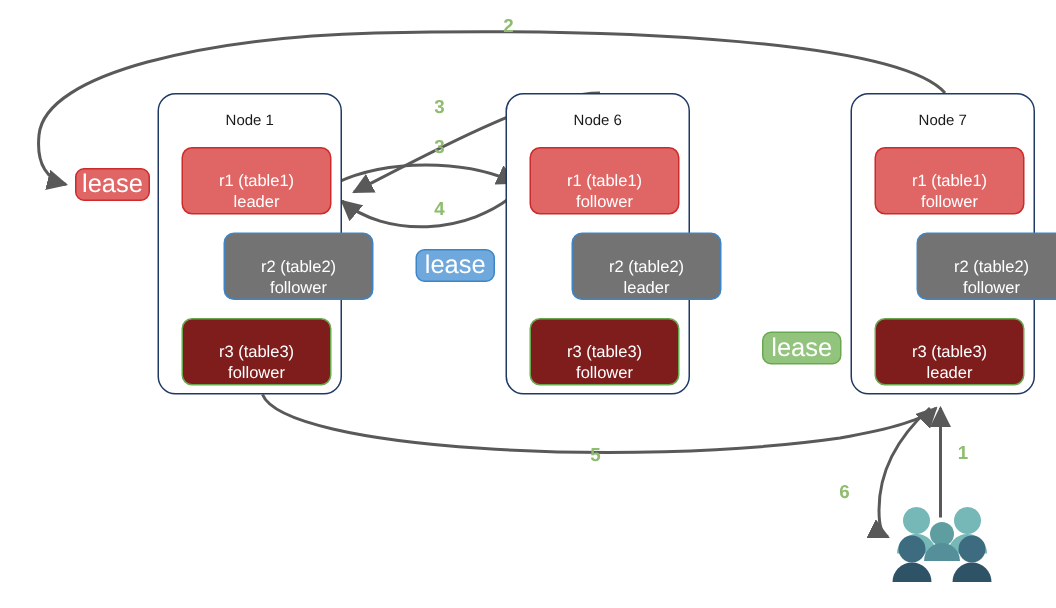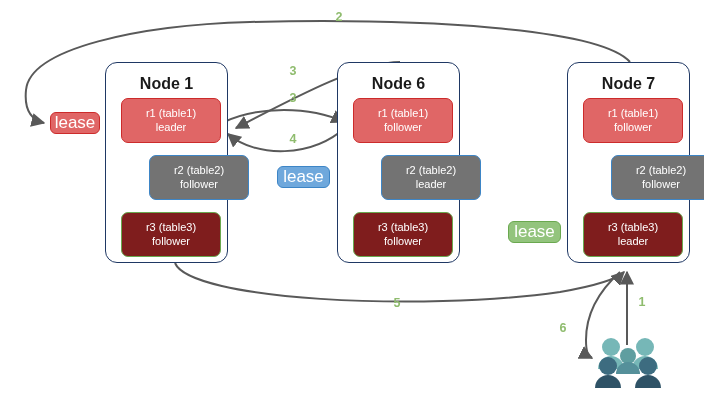--- a/index.html
+++ b/index.html
@@ -4,23 +4,23 @@
 <style>
   html,body{margin:0;padding:0;background:#ffffff;}
   body{width:704px;height:405px;position:relative;overflow:hidden;
        font-family:"Liberation Sans","DejaVu Sans",sans-serif;}
   #stage{position:absolute;left:0;top:0;width:704px;height:405px;}
   svg#layer{position:absolute;left:0;top:0;width:704px;height:405px;}
 
   .node-box{position:absolute;box-sizing:border-box;border:1.4px solid #1f3864;
             border-radius:12px;background:#ffffff;}
   .node-title{position:absolute;left:0;right:0;top:12px;text-align:center;
-              font-size:16px;font-weight:bold;color:#1a1a1a;}
+              font-size:10px;font-weight:normal;color:#1a1a1a;}
   .replica{position:absolute;box-sizing:border-box;border-radius:7px;
-           display:flex;align-items:center;justify-content:center;
+           display:flex;align-items:center;justify-content:flex-end;
            flex-direction:column;color:#ffffff;font-size:11px;line-height:13.5px;
            text-align:center;}
   .replica .l1,.replica .l2{display:block;}
   .r-red{background:#e06666;border:1.6px solid #cc2b2b;}
   .r-blue{background:#737373;border:1.6px solid #3d85c6;margin-left:28px;}
   .r-green{background:#7f1d1d;border:1.6px solid #6aa84f;}
 
   .lease{position:absolute;box-sizing:border-box;border-radius:6px;
          display:flex;align-items:center;justify-content:center;
          color:#ffffff;font-size:17px;}

